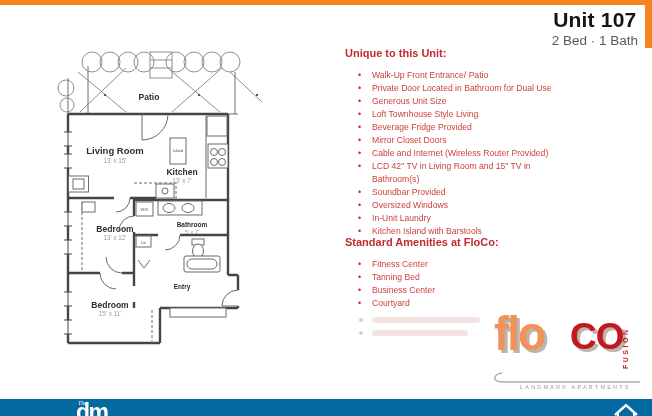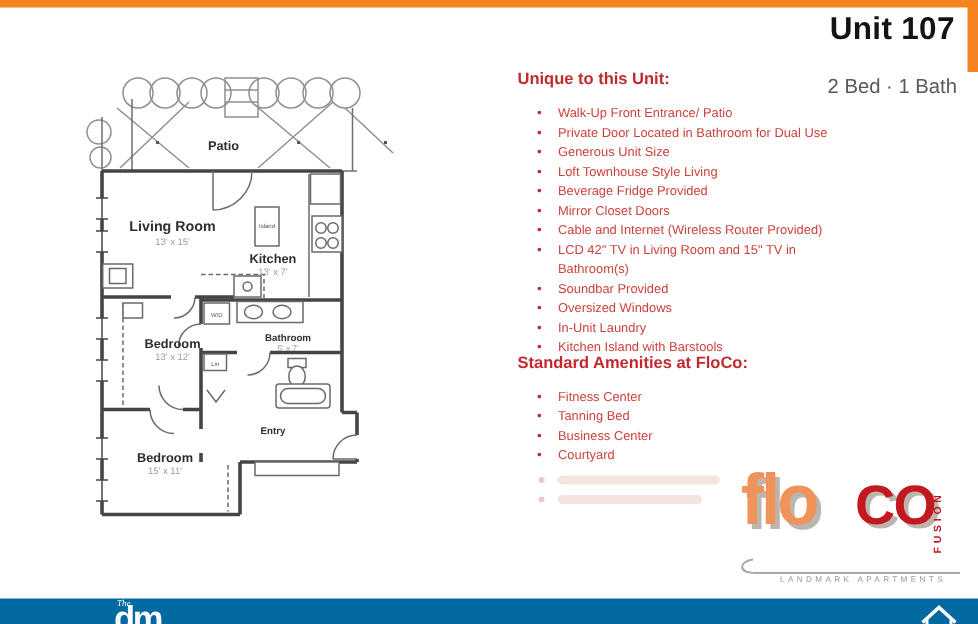--- a/index.html
+++ b/index.html
@@ -7,21 +7,21 @@
   body { font-family:"Liberation Sans", sans-serif; }
   #page { position:relative; width:652px; height:416px; background:#fff; overflow:hidden; }
 
   
   .top-bar   { position:absolute; left:0; top:0; width:652px; height:5px;  background:#F5831F; }
   .right-bar { position:absolute; left:645px; top:0; width:7px; height:48px; background:#F5831F; }
 
   
   .header { position:absolute; right:14px; top:8px; text-align:center; }
   .unit-title { font-size:21px; font-weight:800; color:#161310; letter-spacing:.2px; }
-  .unit-subtitle { font-size:13.5px; color:#58595B; margin-top:18px; }
+  .unit-subtitle { font-size:13.5px; color:#58595B; margin-top:1px; }
 
   
   .section { position:absolute; left:345px; width:300px; }
   .sec-unique { top:47px; }
   .sec-amen { top:236px; }
   .sec-heading { font-size:11px; font-weight:bold; color:#C22A30; }
   ul.bullets { list-style:none; margin-top:10px; }
   ul.bullets li { position:relative; padding-left:27px; max-width:252px;
     font-size:8.6px; line-height:13px; color:#CB423C; }
   ul.bullets li::before { content:'•'; position:absolute; left:13px; top:0;

